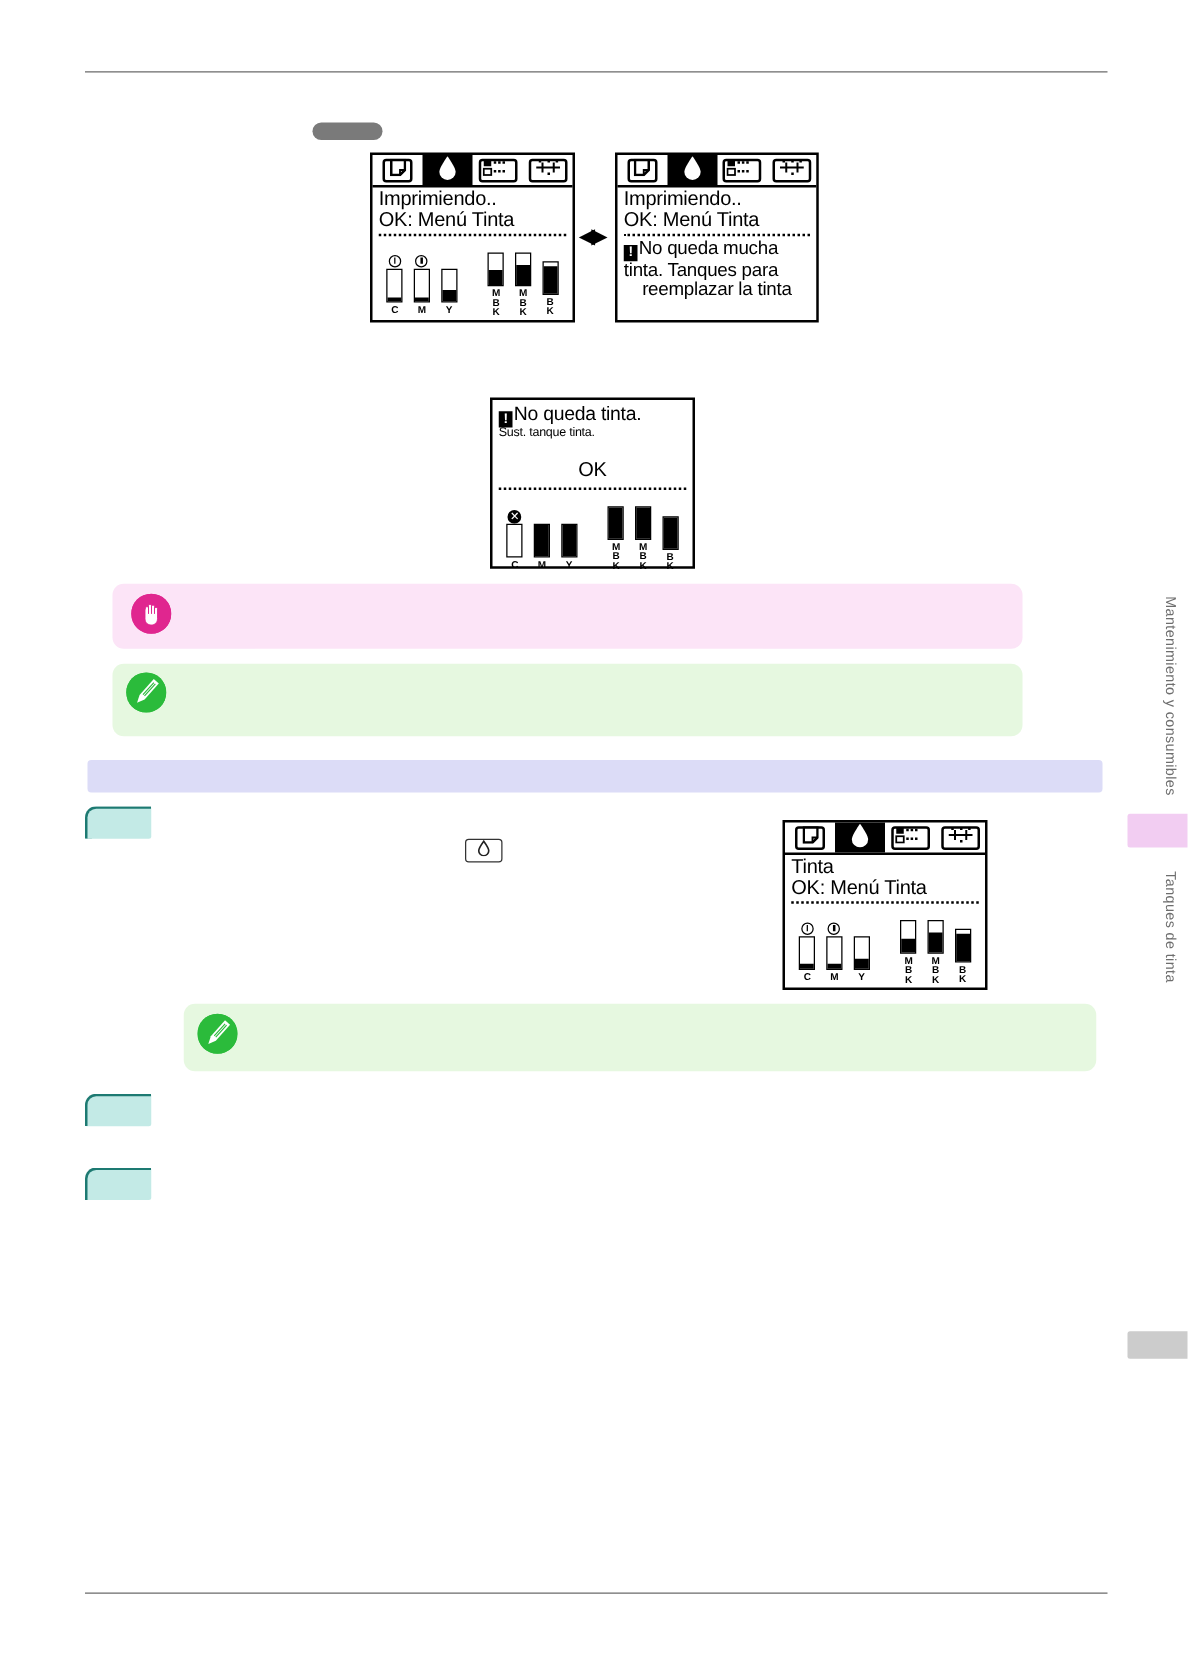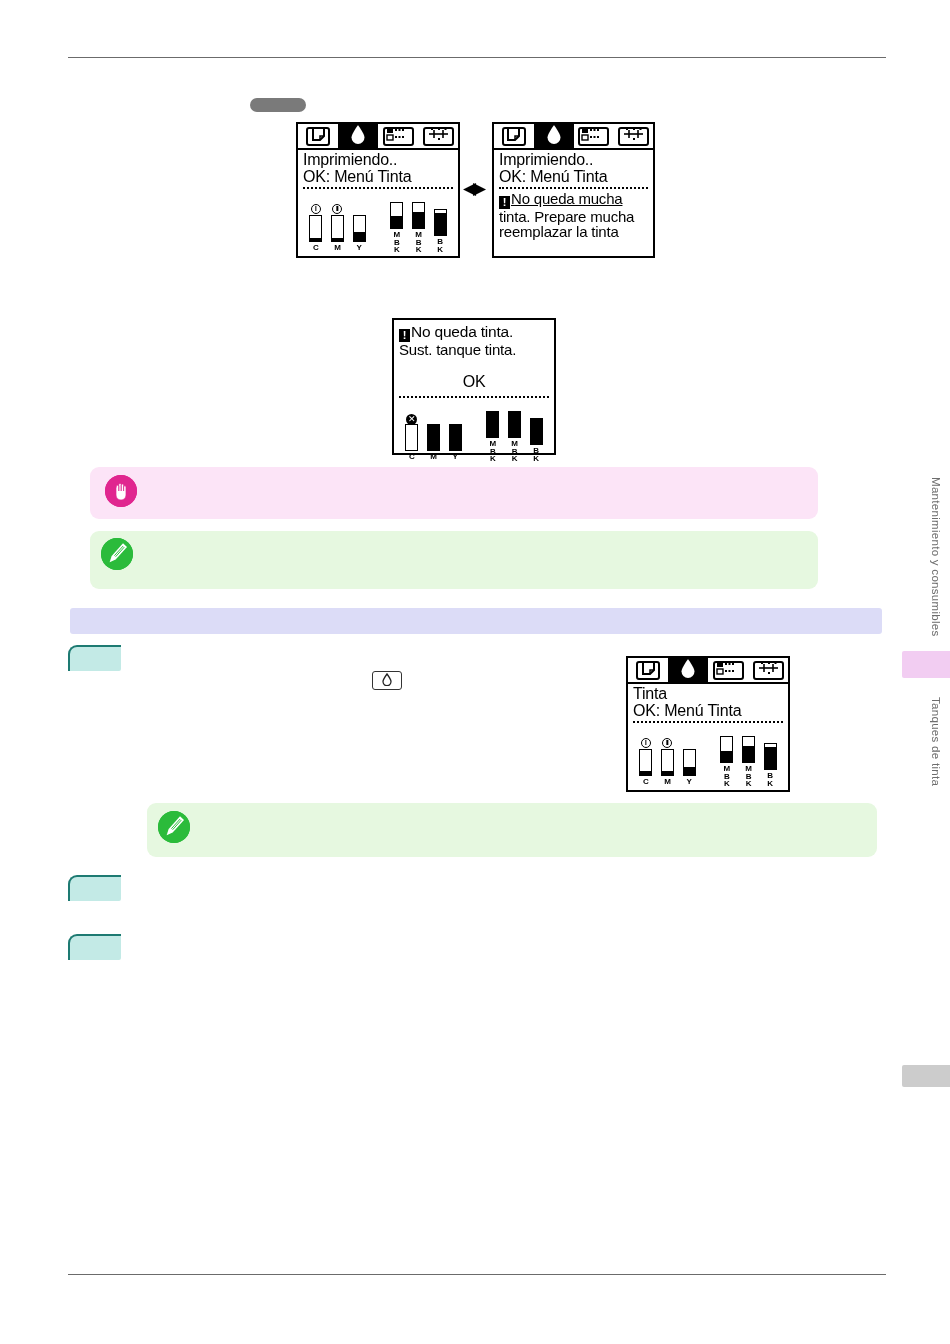--- a/index.html
+++ b/index.html
@@ -429,34 +429,34 @@
               </g>
             </svg>
         </span>
       </div>
     </div>
   </div>
   <div class="lcd-body">
     <div class="lcd-line" style="font-size:16px;">Imprimiendo..</div>
     <div class="lcd-line" style="font-size:16px;">OK: Menú Tinta</div>
     <div class="dotted-sep"></div>
-    <div class="lcd-line" style="font-size:15px;text-decoration:underline;">
+    <div class="lcd-line" style="font-size:15px;">
       <span class="warn-icon">!</span><span>No queda mucha</span>
     </div>
-    <div class="lcd-line" style="font-size:15px;">tinta. Prepare mucha</div>
-    <div class="lcd-line" style="font-size:15px;">reemplazar la tinta</div>
+    <div class="lcd-line" style="font-size:15px;">tinta. Tanques para</div>
+    <div class="lcd-line" style="font-size:15px;text-align:center;">reemplazar la tinta</div>
   </div>
 </div>
 
 <div class="lcd" style="left:392px; top:318px; width:164px; height:137px;">
   <div class="lcd-body" style="padding-top:4px;">
     <div class="lcd-line" style="font-size:15.5px;">
       <span class="warn-icon">!</span><span>No queda tinta.</span>
     </div>
-    <div class="lcd-line" style="font-size:15px;">Sust. tanque tinta.</div>
+    <div class="lcd-line" style="font-size:10px;">Sust. tanque tinta.</div>
     <div class="lcd-line" style="font-size:16px; text-align:center; margin-top:16px;">OK</div>
     <div class="dotted-sep" style="margin-top:5px;"></div>
     <div class="ink-row" style="padding:0 2px;">
       <div class="ink-cell" style="width:24px;">
         <div class="ink-alert"><span class="alert-x">✕</span></div>
         <div class="tank empty"></div>
         <div class="ink-label">C</div>
       </div>
       <div class="ink-cell" style="width:24px;">
         <div class="ink-alert"></div>

